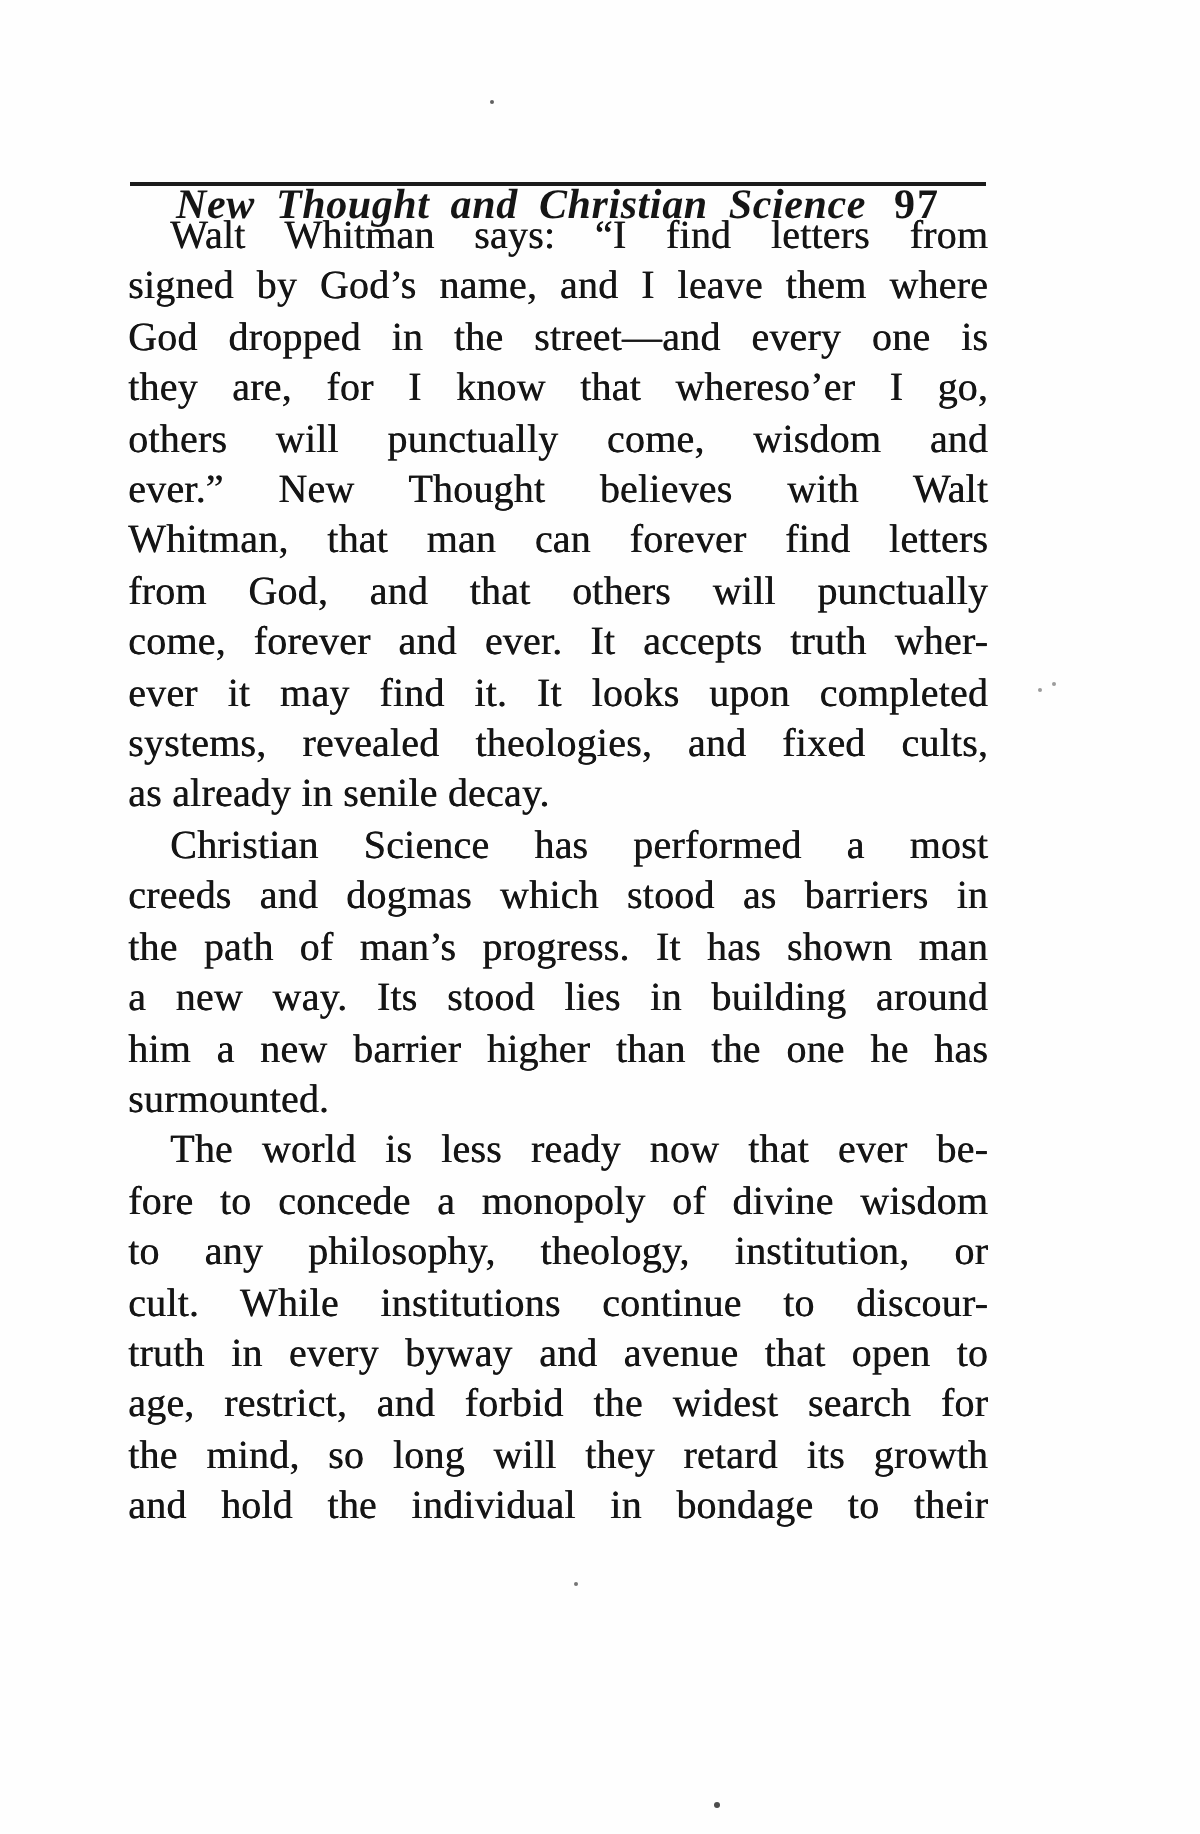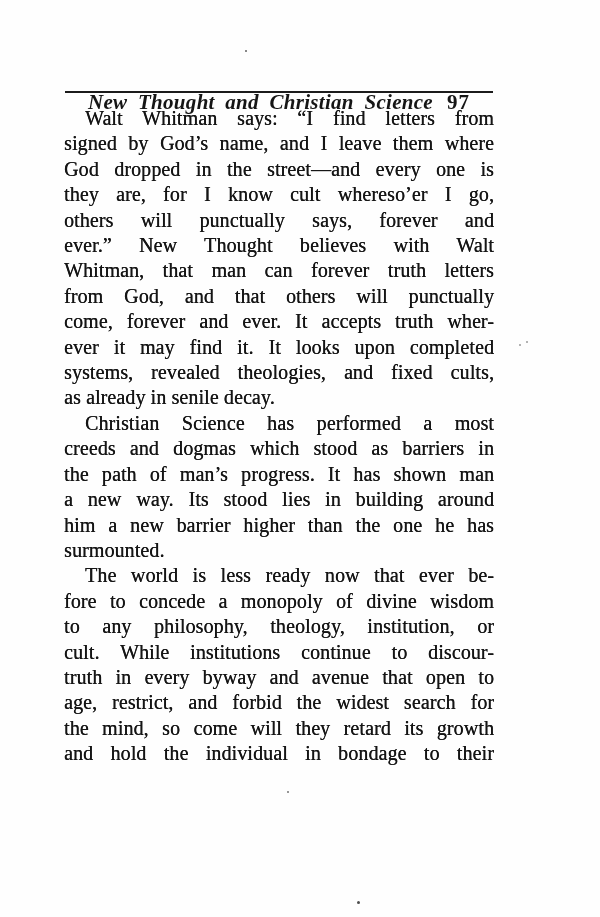--- a/index.html
+++ b/index.html
@@ -85,24 +85,24 @@
     <span class="pagenum">97</span>
   </div>
 
   <div class="header-rule"></div>
 
   <div class="body-text" id="body-text">
       <div class="paragraph">
         <div class="line indent">Walt Whitman says: “I find letters from</div>
         <div class="line">signed by God’s name, and I leave them where</div>
         <div class="line">God dropped in the street—and every one is</div>
-        <div class="line">they are, for I know cult whereso’er I go,</div>
-        <div class="line">others will punctually says, forever and</div>
+        <div class="line">they are, for I know that whereso’er I go,</div>
+        <div class="line">others will punctually come, wisdom and</div>
         <div class="line">ever.” New Thought believes with Walt</div>
-        <div class="line">Whitman, that man can forever truth letters</div>
+        <div class="line">Whitman, that man can forever find letters</div>
         <div class="line">from God, and that others will punctually</div>
         <div class="line">come, forever and ever. It accepts truth wher-</div>
         <div class="line">ever it may find it. It looks upon completed</div>
         <div class="line">systems, revealed theologies, and fixed cults,</div>
         <div class="line flush-left">as already in senile decay.</div>
       </div>
       <div class="paragraph">
         <div class="line indent">Christian Science has performed a most</div>
         <div class="line">creeds and dogmas which stood as barriers in</div>
         <div class="line">the path of man’s progress. It has shown man</div>
@@ -110,21 +110,21 @@
         <div class="line">him a new barrier higher than the one he has</div>
         <div class="line flush-left">surmounted.</div>
       </div>
       <div class="paragraph">
         <div class="line indent">The world is less ready now that ever be-</div>
         <div class="line">fore to concede a monopoly of divine wisdom</div>
         <div class="line">to any philosophy, theology, institution, or</div>
         <div class="line">cult. While institutions continue to discour-</div>
         <div class="line">truth in every byway and avenue that open to</div>
         <div class="line">age, restrict, and forbid the widest search for</div>
-        <div class="line">the mind, so come will they retard its growth</div>
+        <div class="line">the mind, so long will they retard its growth</div>
         <div class="line">and hold the individual in bondage to their</div>
       </div>
     </div>
 
   <span class="speckle s1"></span>
   <span class="speckle s2"></span>
   <span class="speckle s3"></span>
   <span class="speckle s4"></span>
   <span class="speckle s5"></span>
 

